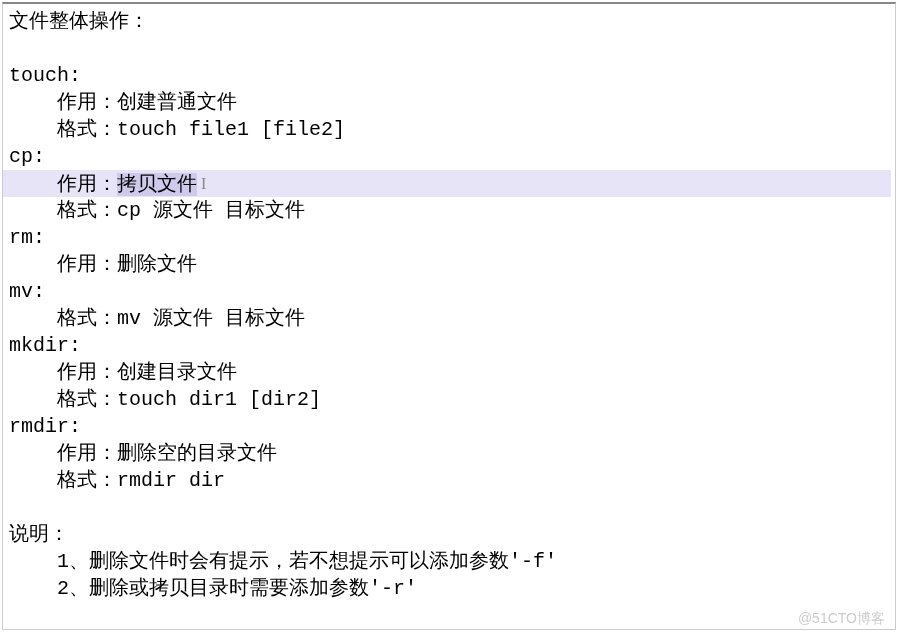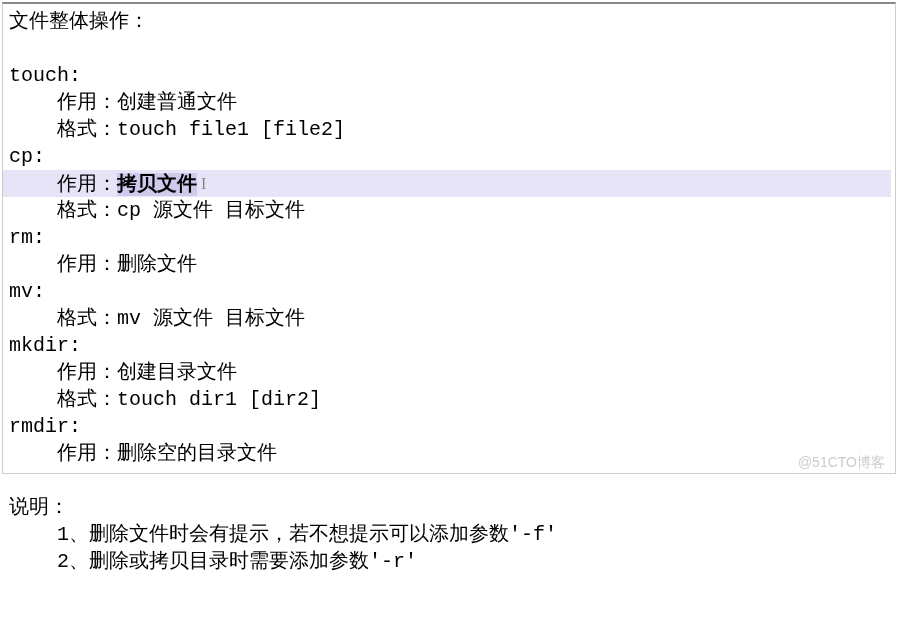--- a/index.html
+++ b/index.html
@@ -12,21 +12,21 @@
       color: #000;
       width: 900px;
       height: 635px;
       overflow: hidden;
       position: relative;
     }
     .container {
       border: 1px solid #ccc;
       border-top: 2px solid #888;
       width: 894px;
-      height: 472px;
+      height: 628px;
       margin: 2px;
       padding: 4px 0 0 6px;
       box-sizing: border-box;
       position: relative;
     }
     .line {
       white-space: pre;
       height: 27px;
       line-height: 27px;
     }
@@ -34,21 +34,20 @@
       background: #e8e4f8;
       height: 27px;
       line-height: 27px;
       white-space: pre;
       margin-left: -6px;
       padding-left: 6px;
       width: calc(100% - 4px);
     }
     .sel {
       background: #cfc9ec;
-      font-weight: bold;
     }
     .cursor {
       color: #888;
       font-family: serif;
       font-size: 16px;
       vertical-align: 1px;
     }
     .watermark {
       position: absolute;
       bottom: 0;
@@ -72,18 +71,19 @@
 <div class="line"><span>    </span><span>格式：</span><span>cp 源文件 目标文件</span></div>
 <div class="line">rm:</div>
 <div class="line"><span>    </span><span>作用：</span><span>删除文件</span></div>
 <div class="line">mv:</div>
 <div class="line"><span>    </span><span>格式：</span><span>mv 源文件 目标文件</span></div>
 <div class="line">mkdir:</div>
 <div class="line"><span>    </span><span>作用：</span><span>创建目录文件</span></div>
 <div class="line"><span>    </span><span>格式：</span><span>touch dir1 [dir2]</span></div>
 <div class="line">rmdir:</div>
 <div class="line"><span>    </span><span>作用：</span><span>删除空的目录文件</span></div>
+<div class="line"><span>    </span><span>格式：</span><span>rmdir dir</span></div>
 <div class="line"></div>
 <div class="line">说明：</div>
 <div class="line"><span>    </span><span>1、删除文件时会有提示，若不想提示可以添加参数'-f'</span></div>
 <div class="line"><span>    </span><span>2、删除或拷贝目录时需要添加参数'-r'</span></div>
 <div class="watermark">@51CTO博客</div>
 </div>
 
 </body></html>

